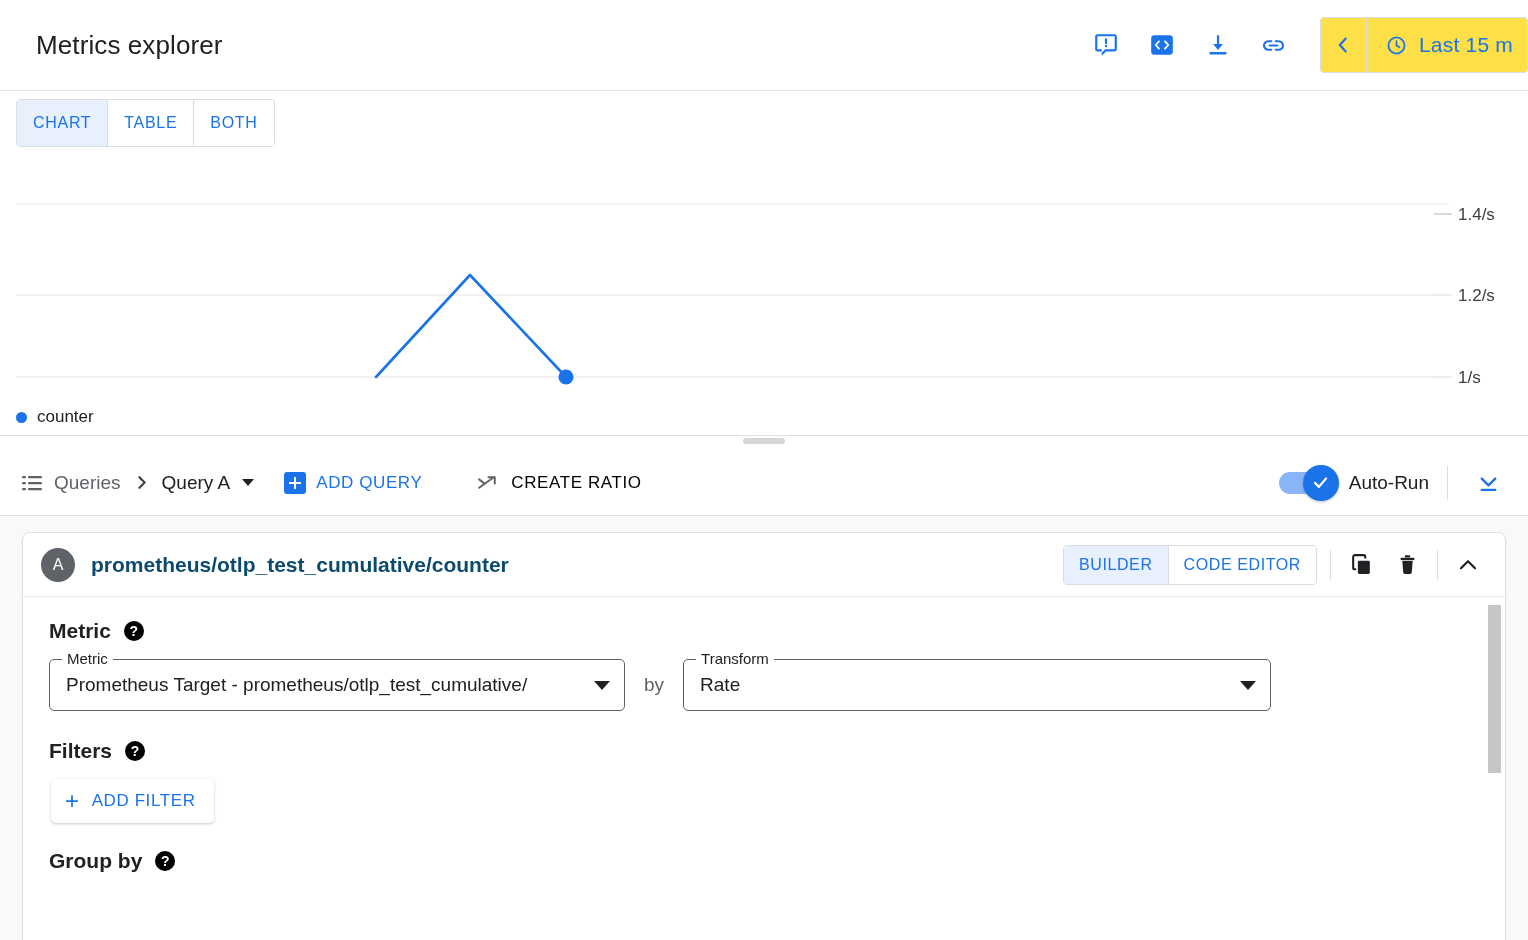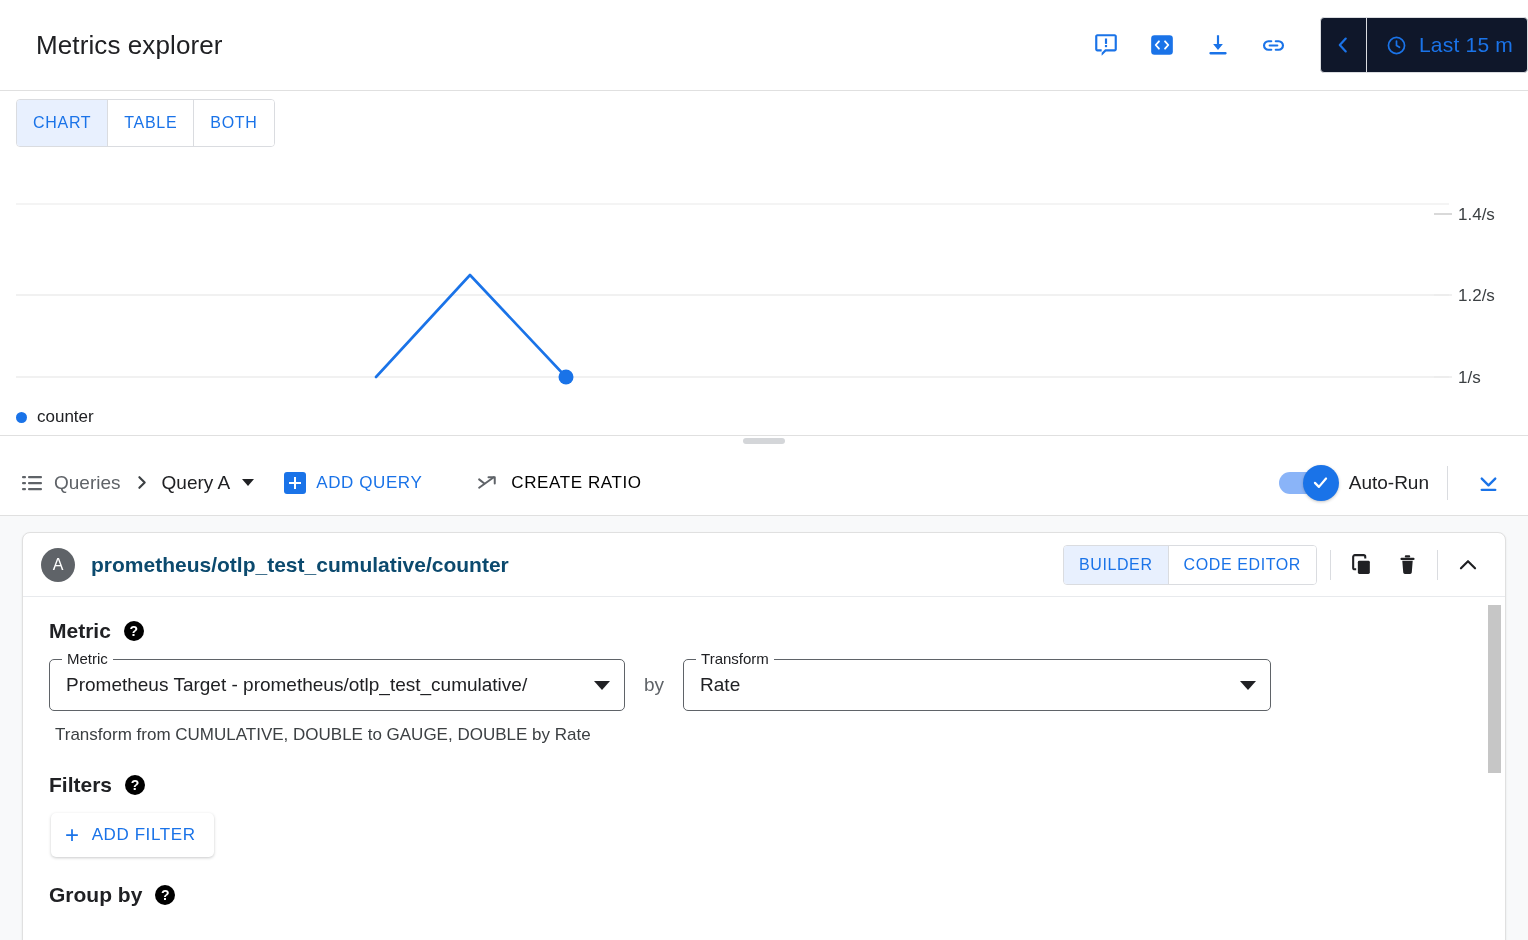--- a/index.html
+++ b/index.html
@@ -46,21 +46,21 @@
   .icon-btn svg { display: block; }
 
   .timerange {
     display: flex;
     align-items: flex-start;
     height: 56px;
     border: 1px solid #dadce0;
     border-radius: 4px;
     margin-left: 18px;
     overflow: hidden;
-    background: #0f172a;
+    background: #fde047;
   }
   .tr-prev {
     width: 46px; height: 100%;
     display: flex; align-items: center; justify-content: center;
     border-right: 1px solid #dadce0;
     cursor: pointer;
   }
   .tr-main {
     display: flex; align-items: center;
     gap: 11px;
@@ -646,21 +646,20 @@
 
         <span class="by-label">by</span>
 
         <div class="outlined transform-field">
           <span class="fl">Transform</span>
           <span class="fv">Rate</span>
           <span class="sel-caret"></span>
         </div>
       </div>
 
-      <div class="hint">Transform from CUMULATIVE, DOUBLE to GAUGE, DOUBLE by Rate</div>
 
       <div class="section-head filters-head">
         <span>Filters</span>
         <span class="help-icon">?</span>
       </div>
 
       <div class="add-filter-btn">
         <span class="plus-glyph">+</span>
         <span>ADD FILTER</span>
       </div>

